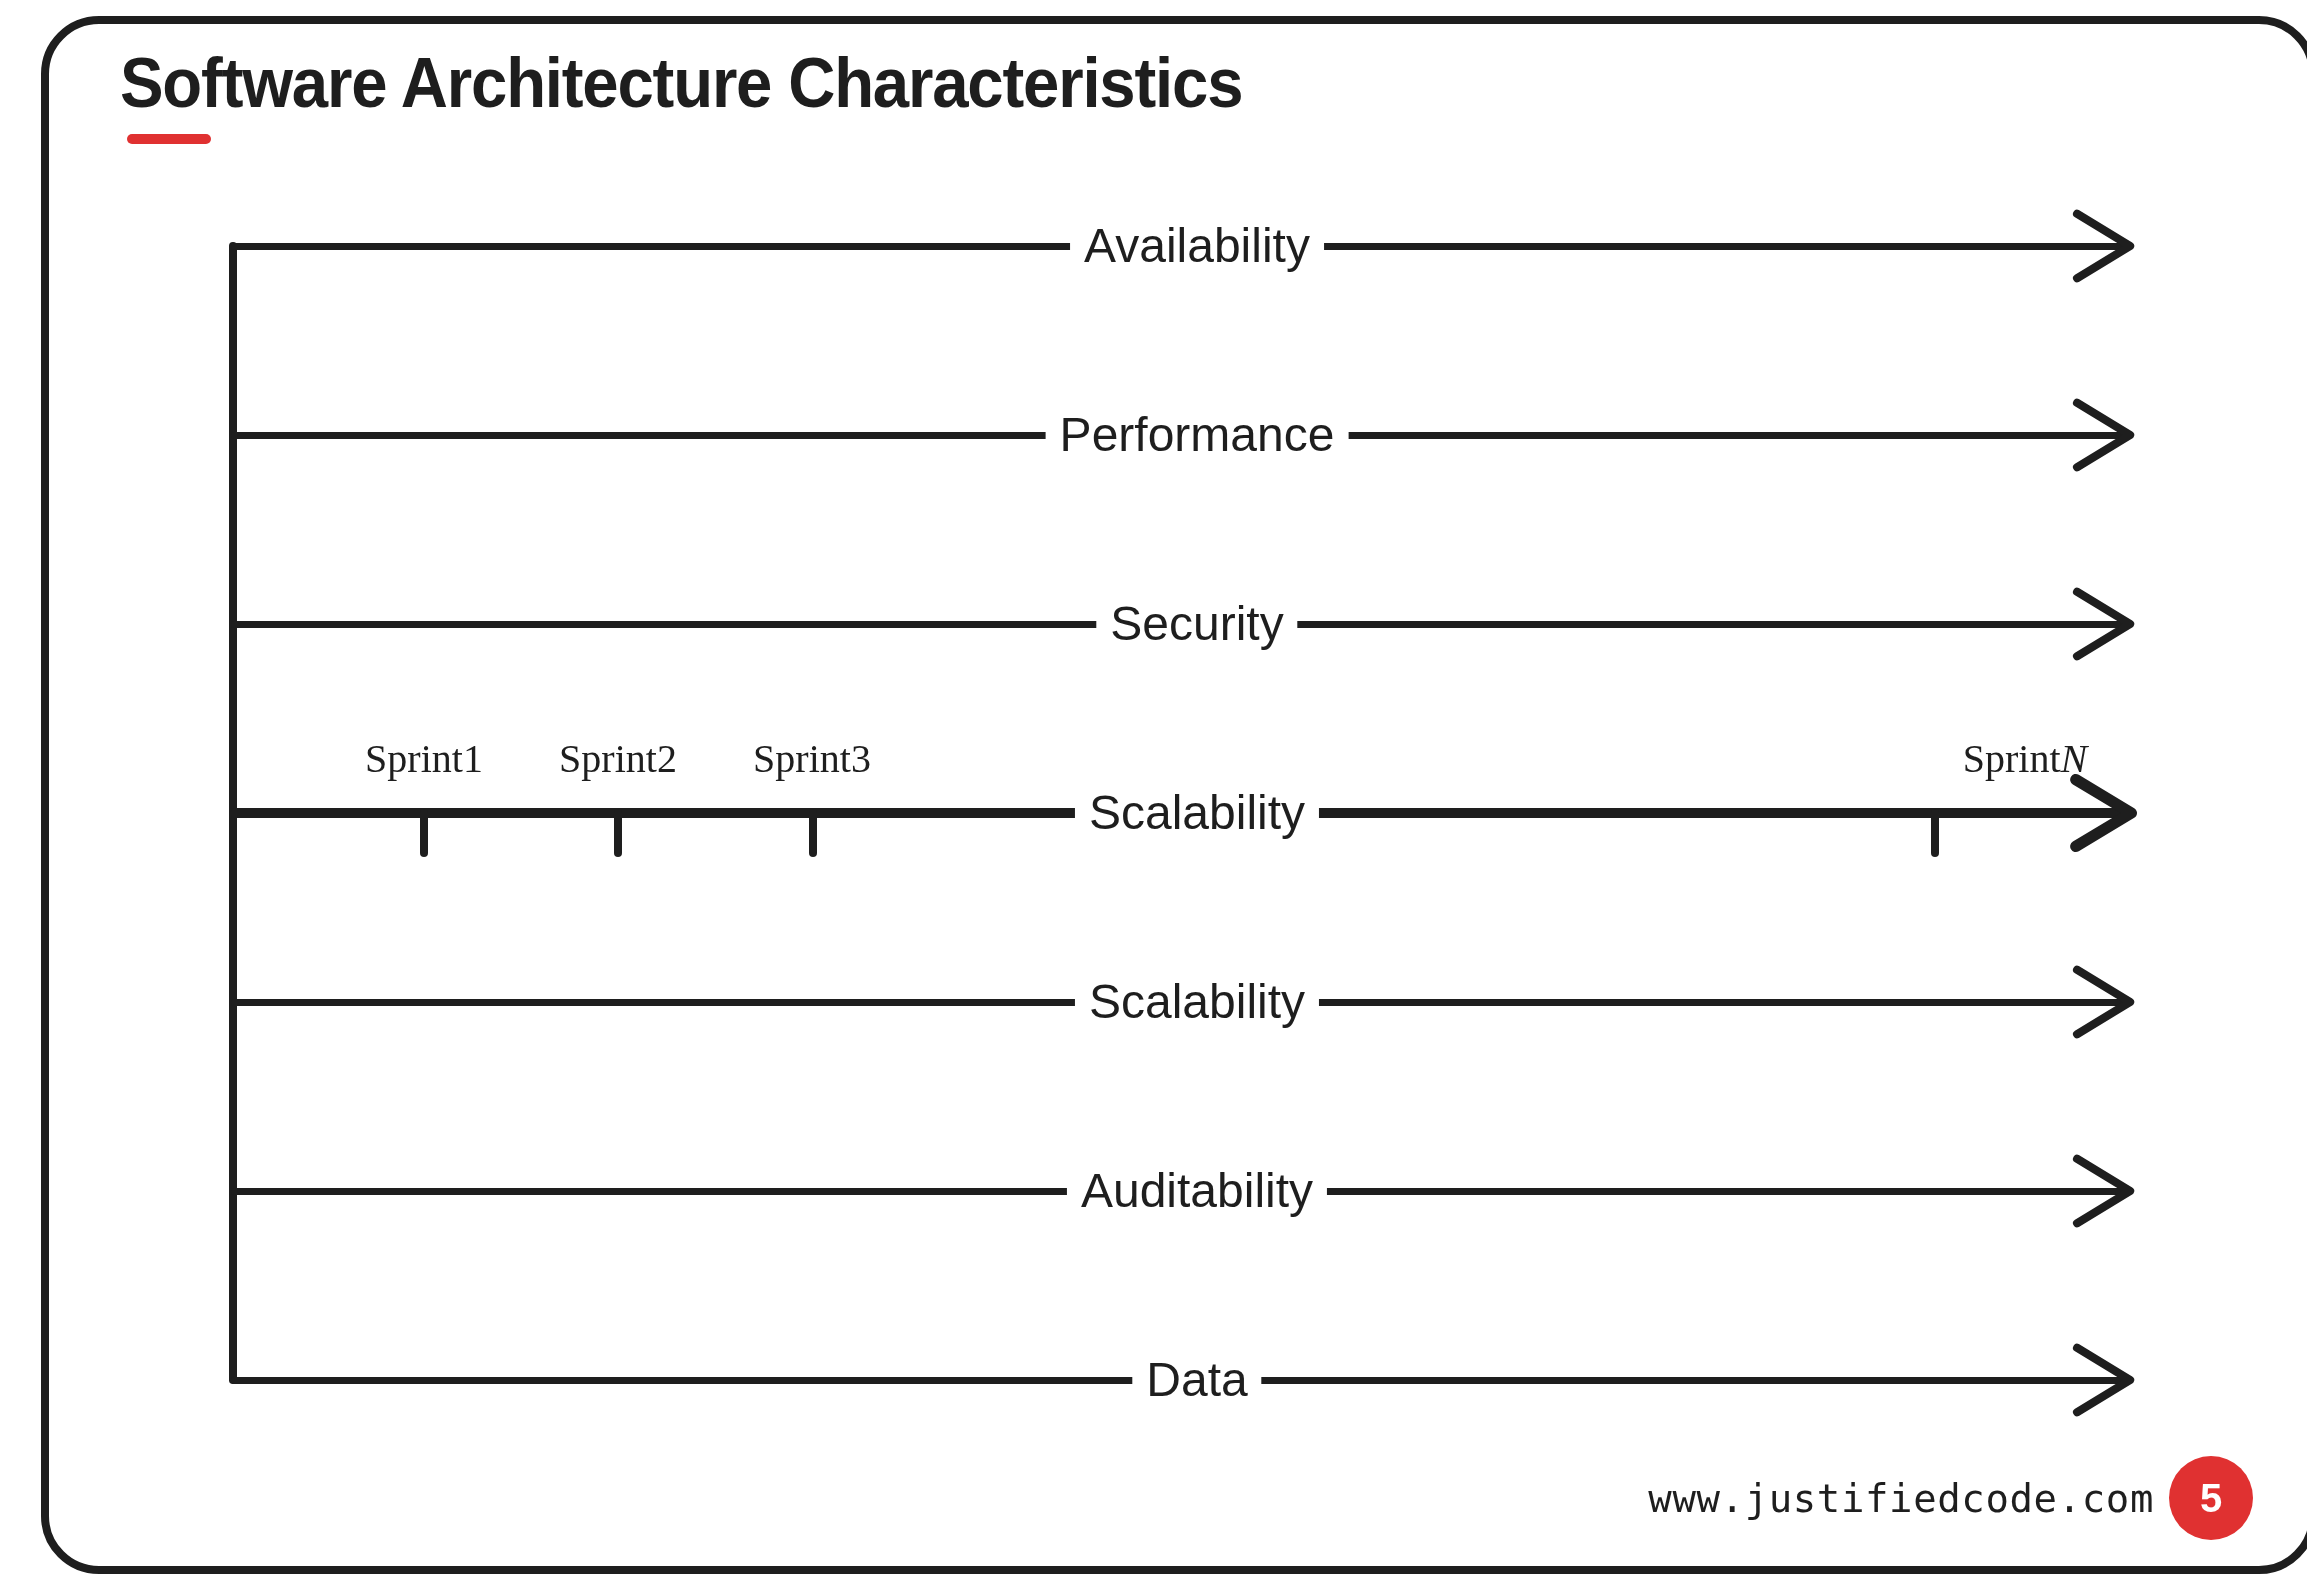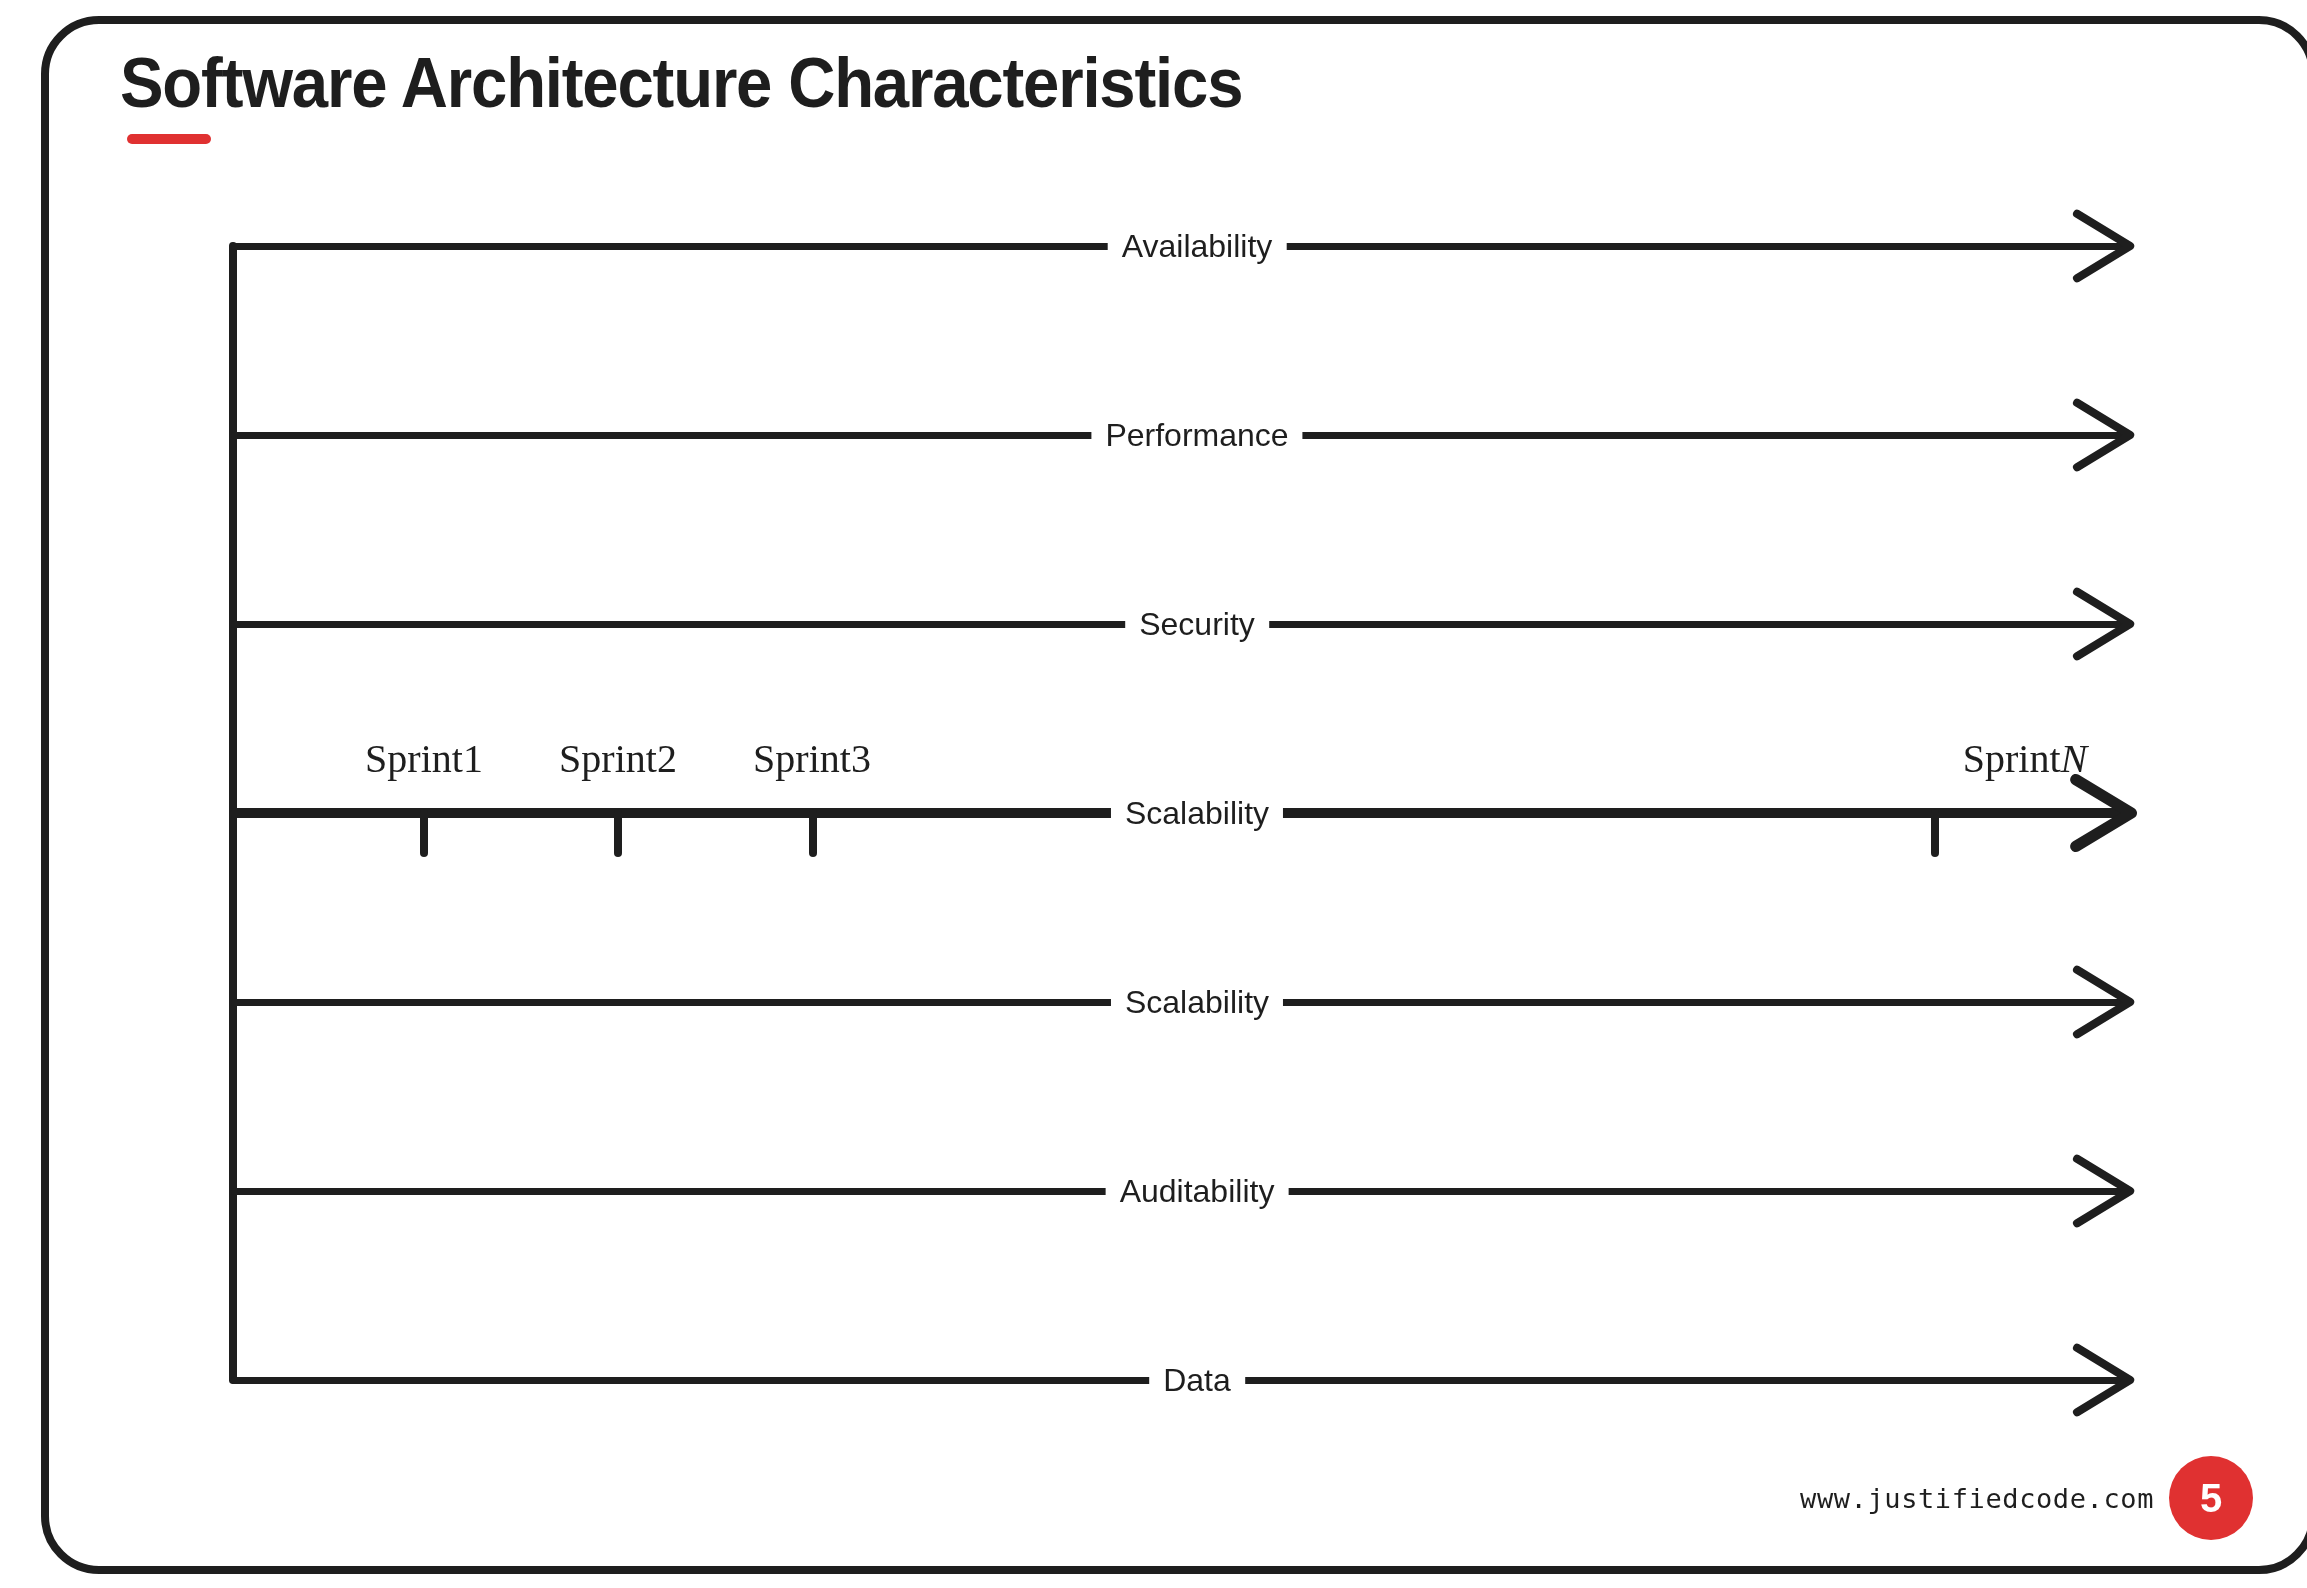--- a/index.html
+++ b/index.html
@@ -18,29 +18,29 @@
   .title-underline{position:absolute;left:102px;top:134px;width:84px;height:9.5px;
     background:var(--accent);border-radius:5px;}
   .spine{position:absolute;left:204px;top:242px;width:7.6px;height:1142px;
     background:var(--ink);border-radius:3.8px;}
   .row{position:absolute;left:0;width:2307px;height:0;}
   .hline{position:absolute;left:206px;top:-3.2px;width:1896px;height:7px;
     background:var(--ink);border-radius:3.2px;}
   .row.bold .hline{top:-5px;height:10px;}
   .chev{position:absolute;left:2042px;top:-41px;}
   .row-label{position:absolute;left:1172px;top:0;transform:translate(-50%,-50%);
-    background:var(--background);padding:0 14px;font-size:32px;font-weight:500;
+    background:var(--background);padding:0 14px;font-size:48px;font-weight:500;
     white-space:nowrap;line-height:1.2;}
   .tick{position:absolute;top:-3.8px;width:8.2px;height:48px;background:var(--ink);
     border-radius:4.4px;}
   .sprint-label{position:absolute;transform:translate(-50%,-50%);font-size:40px;
     font-weight:500;white-space:nowrap;line-height:1.2;font-family:Liberation Serif, serif;}
   .sprint-label .it{font-style:italic;}
   .footer{position:absolute;right:178px;top:1498px;transform:translateY(-50%);
-    font-family:"DejaVu Sans Mono",monospace;font-size:27px;letter-spacing:0.6px;
+    font-family:"DejaVu Sans Mono",monospace;font-size:39px;letter-spacing:0.6px;
     white-space:nowrap;}
   .page-badge{position:absolute;left:2144px;top:1456px;width:84px;height:84px;
     border-radius:50%;background:var(--accent);display:flex;align-items:center;
     justify-content:center;}
   .page-badge span{color:#ffffff;font-size:40px;font-weight:700;
     font-family:"Liberation Sans",sans-serif;}
 </style>
 </head>
 <body>
 

